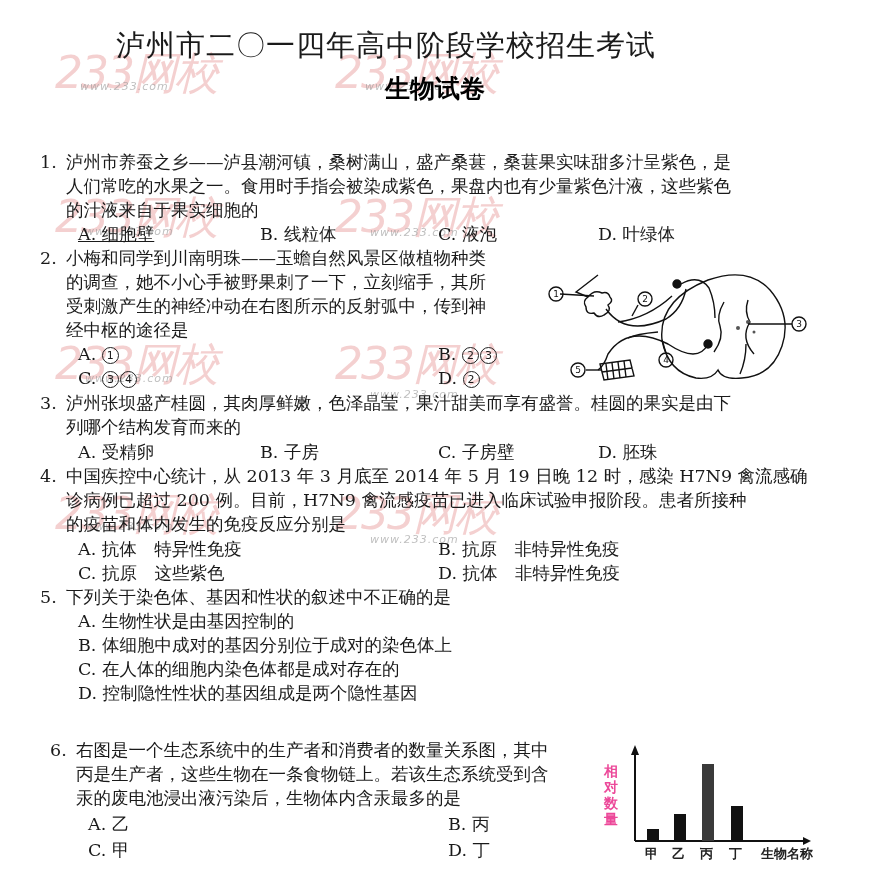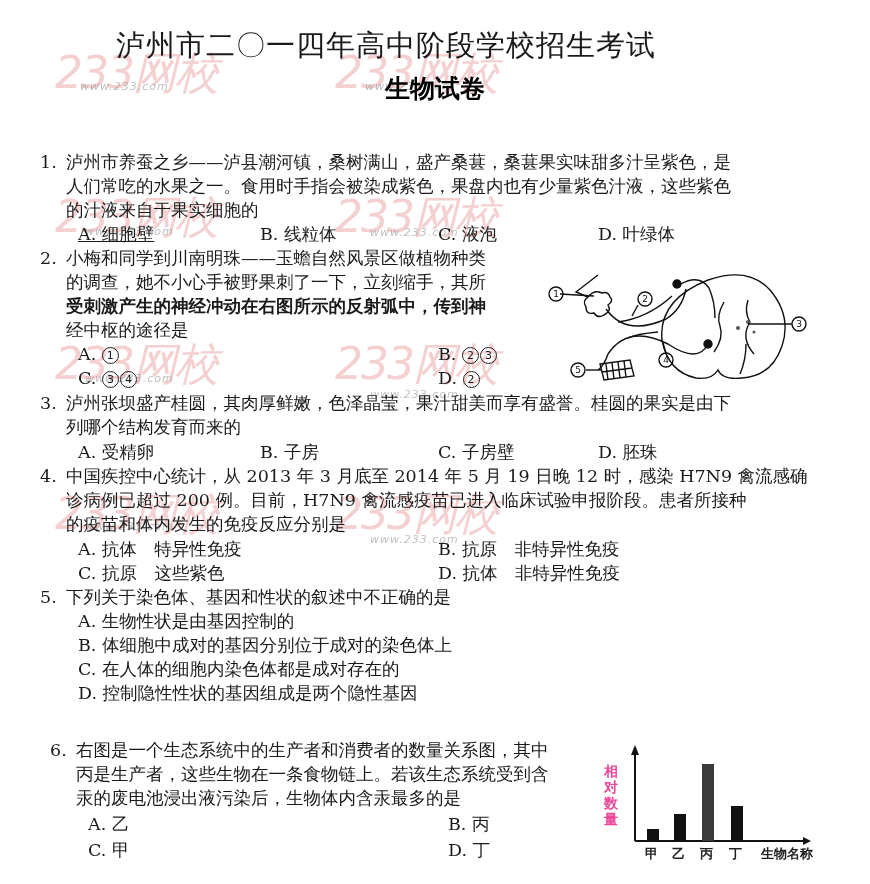--- a/index.html
+++ b/index.html
@@ -44,21 +44,21 @@
   <div class="line" style="padding-left:26px;">的汁液来自于果实细胞的</div>
 </div>
 <div class="abs opt" style="left:78px;top:222px;text-decoration:underline;">A. 细胞壁</div>
 <div class="abs opt" style="left:260px;top:222px;">B. 线粒体</div>
 <div class="abs opt" style="left:438px;top:222px;">C. 液泡</div>
 <div class="abs opt" style="left:598px;top:222px;">D. 叶绿体</div>
 
 <div class="abs" style="left:40px;top:246px;">
   <div class="line"><span class="num">2.</span><span>小梅和同学到川南明珠——玉蟾自然风景区做植物种类</span></div>
   <div class="line" style="padding-left:26px;">的调查，她不小心手被野果刺了一下，立刻缩手，其所</div>
-  <div class="line" style="padding-left:26px;font-weight:bold;">受刺激产生的神经冲动在右图所示的反射弧中，传到神</div>
+  <div class="line" style="padding-left:26px;">受刺激产生的神经冲动在右图所示的反射弧中，传到神</div>
   <div class="line" style="padding-left:26px;">经中枢的途径是</div>
 </div>
 <div class="abs opt" style="left:78px;top:344px;">
   <span>A.</span>
   <span class="circ">1</span>
 </div>
 <div class="abs opt" style="left:438px;top:344px;">
   <span>B.</span>
   <span class="circ">2</span><span class="circ">3</span>
 </div>

